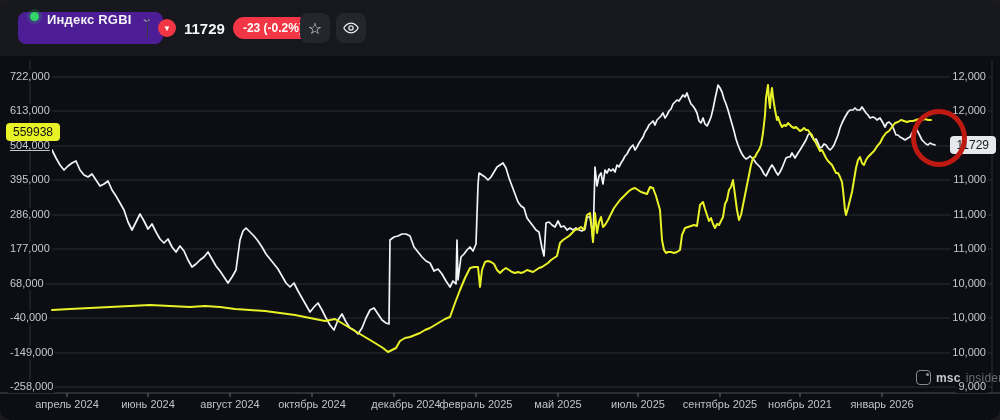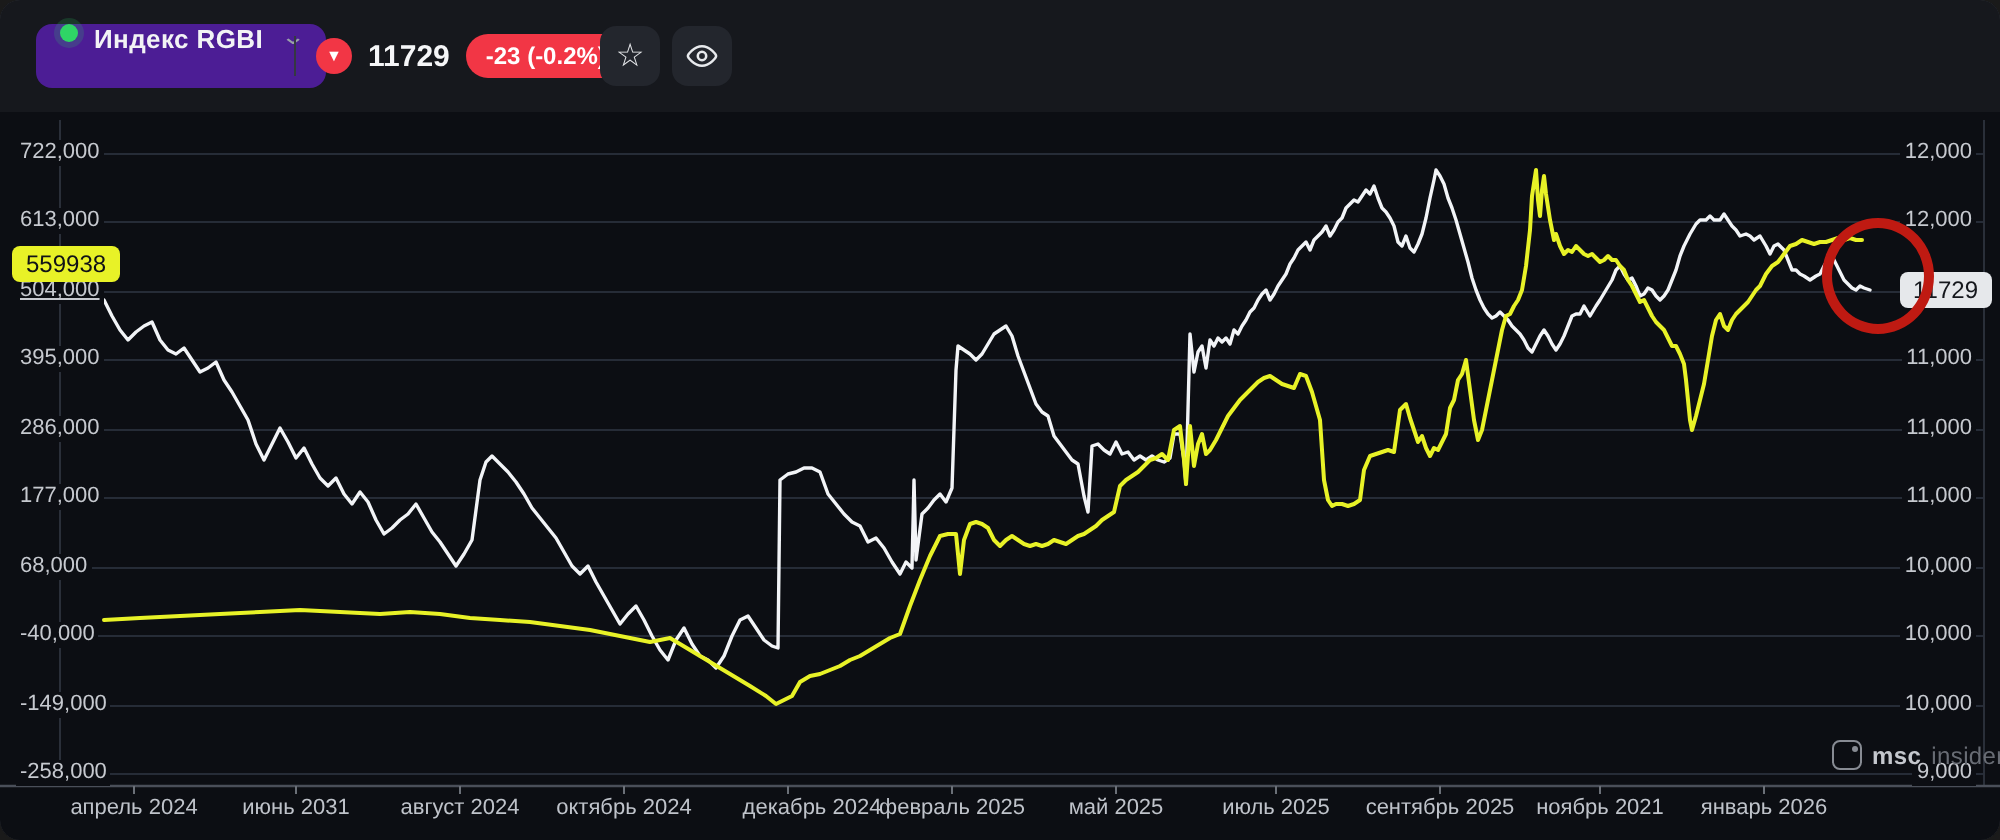--- a/index.html
+++ b/index.html
@@ -127,21 +127,21 @@
         <div class="axis-label right" style="right: 12px; top: 124px;">11,000</div>
         <div class="axis-label right" style="right: 12px; top: 159px;">11,000</div>
         <div class="axis-label right" style="right: 12px; top: 193px;">11,000</div>
         <div class="axis-label right" style="right: 12px; top: 228px;">10,000</div>
         <div class="axis-label right" style="right: 12px; top: 262px;">10,000</div>
         <div class="axis-label right" style="right: 12px; top: 297px;">10,000</div>
         <div class="axis-label right" style="right: 12px; top: 331px;">9,000</div>
       </div>
     <div id="x-labels">
         <div class="x-label" style="left: 67px;">апрель 2024</div>
-        <div class="x-label" style="left: 148px;">июнь 2031</div>
+        <div class="x-label" style="left: 148px;">июнь 2024</div>
         <div class="x-label" style="left: 230px;">август 2024</div>
         <div class="x-label" style="left: 312px;">октябрь 2024</div>
         <div class="x-label" style="left: 406px;">декабрь 2024</div>
         <div class="x-label" style="left: 476px;">февраль 2025</div>
         <div class="x-label" style="left: 558px;">май 2025</div>
         <div class="x-label" style="left: 638px;">июль 2025</div>
         <div class="x-label" style="left: 720px;">сентябрь 2025</div>
         <div class="x-label" style="left: 800px;">ноябрь 2021</div>
         <div class="x-label" style="left: 882px;">январь 2026</div>
       </div>

